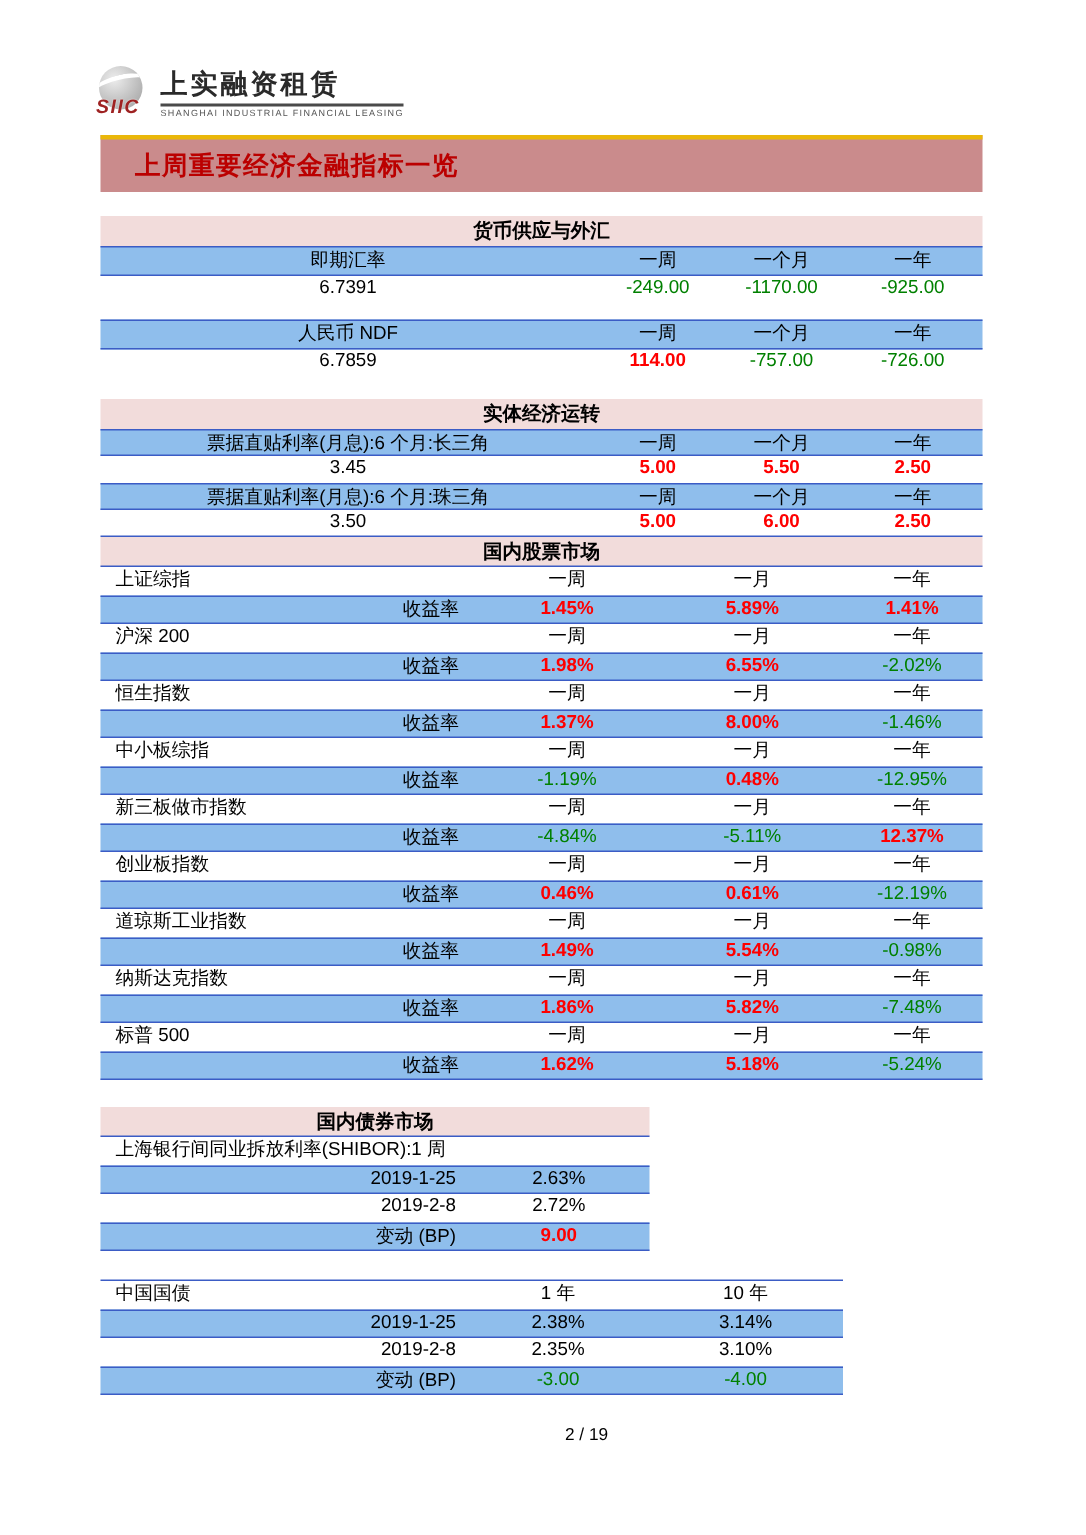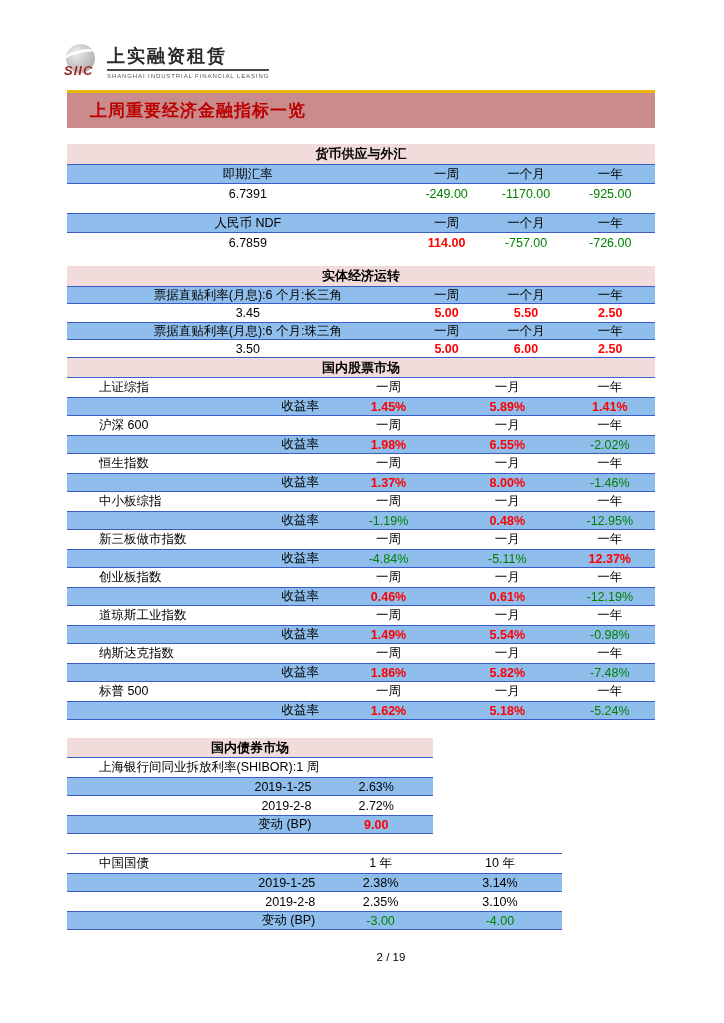--- a/index.html
+++ b/index.html
@@ -30,21 +30,21 @@
   
   .tbl{position:absolute;left:67px;width:588px;}
   .t-money{top:144px;}
   .t-econ{top:266px;}
   .t-stock{top:358px;}
   .t-bond{top:738px;width:366px;}
   .t-treasury{top:853px;width:495px;border-top:1px solid var(--line-blue);}
   .sec-h{height:20px;line-height:20px;background:var(--sec-bg);text-align:center;
          font-weight:bold;font-size:13px;box-sizing:border-box;}
   .sec-h.lined{border-bottom:1px solid var(--line-blue);}
-  .row{display:flex;align-items:center;box-sizing:border-box;height:19px;font-size:12.5px;padding-left:22px;}
+  .row{display:flex;align-items:flex-start;box-sizing:border-box;height:19px;font-size:12.5px;}
   .t-money .row{height:20px;}
   .t-econ .row{height:18px;}
   .row.blue{background:var(--row-blue);border-top:1px solid var(--line-blue);
             border-bottom:1px solid var(--line-blue);}
   .t-econ .row.white:last-child{border-bottom:1px solid var(--line-blue);}
   .gap{height:9px;}
   .cell{box-sizing:border-box;overflow:hidden;white-space:nowrap;}
   .ctr{text-align:center;}
   .rt{text-align:right;padding-right:8px;}
   .lt{text-align:left;padding-left:10px;}
@@ -143,21 +143,21 @@
           <span class="cell ctr" style="width: 119px;">一月</span>
           <span class="cell ctr" style="width: 94px;">一年</span>
         </div>
         <div class="row blue">
           <span class="cell rt" style="width: 247px;">收益率</span>
           <span class="cell ctr up" style="width: 128px;">1.45%</span>
           <span class="cell ctr up" style="width: 119px;">5.89%</span>
           <span class="cell ctr up" style="width: 94px;">1.41%</span>
         </div>
         <div class="row white">
-          <span class="cell lt" style="width: 247px;">沪深 600</span>
+          <span class="cell lt" style="width: 247px;">沪深 200</span>
           <span class="cell ctr" style="width: 128px;">一周</span>
           <span class="cell ctr" style="width: 119px;">一月</span>
           <span class="cell ctr" style="width: 94px;">一年</span>
         </div>
         <div class="row blue">
           <span class="cell rt" style="width: 247px;">收益率</span>
           <span class="cell ctr up" style="width: 128px;">1.98%</span>
           <span class="cell ctr up" style="width: 119px;">6.55%</span>
           <span class="cell ctr dn" style="width: 94px;">-2.02%</span>
         </div>

